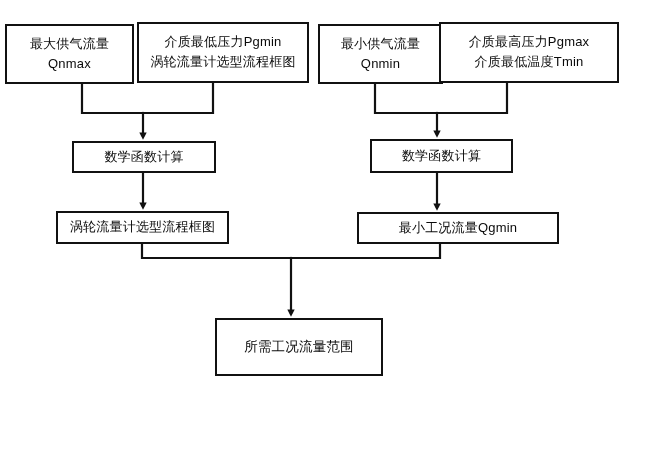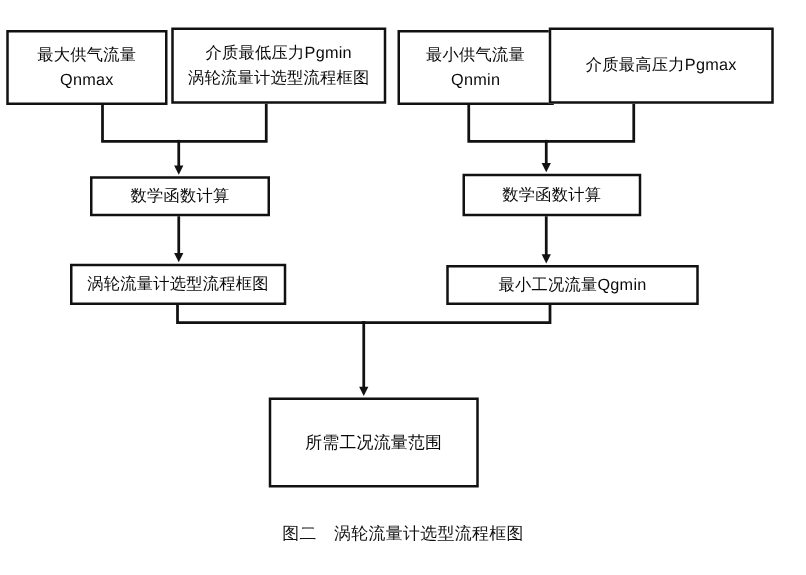--- a/index.html
+++ b/index.html
@@ -52,21 +52,21 @@
 
   
   #node-calc-left  { left: 72px;  top: 141px; width: 144px; height: 32px; }
   #node-calc-right { left: 370px; top: 139px; width: 143px; height: 34px; }
 
   
   #node-qgmax { left: 56px;  top: 211px; width: 173px; height: 33px; }
   #node-qgmin { left: 357px; top: 212px; width: 202px; height: 32px; }
 
   
-  #node-range { left: 215px; top: 318px; width: 168px; height: 72px; font-size: 13.5px; text-align: center; }
+  #node-range { left: 215px; top: 318px; width: 168px; height: 58px; font-size: 13.5px; text-align: center; }
 
   .caption {
     position: absolute;
     left: 0;
     top: 418px;
     width: 645px;
     text-align: center;
     font-size: 13.5px;
     color: #111111;
     letter-spacing: 0.3px;
@@ -113,20 +113,21 @@
     <span class="line2">涡轮流量计选型流程框图</span>
   </div>
 
   <div class="node" id="node-qnmin">
     <span class="line1">最小供气流量</span>
     <span class="line2">Qnmin</span>
   </div>
 
   <div class="node" id="node-pgmax">
     <span class="line1">介质最高压力Pgmax</span>
+    <span class="line2">介质最低温度Tmin</span>
   </div>
 
   <div class="node" id="node-calc-left">
     <span class="line1">数学函数计算</span>
   </div>
 
   <div class="node" id="node-calc-right">
     <span class="line1">数学函数计算</span>
   </div>
 
@@ -135,15 +136,14 @@
   </div>
 
   <div class="node" id="node-qgmin">
     <span class="line1">最小工况流量Qgmin</span>
   </div>
 
   <div class="node" id="node-range">
     <span class="line1">所需工况流量范围</span>
   </div>
 
-  <div class="caption">图二　涡轮流量计选型流程框图</div>
 
 </div>
 
 </body></html>

